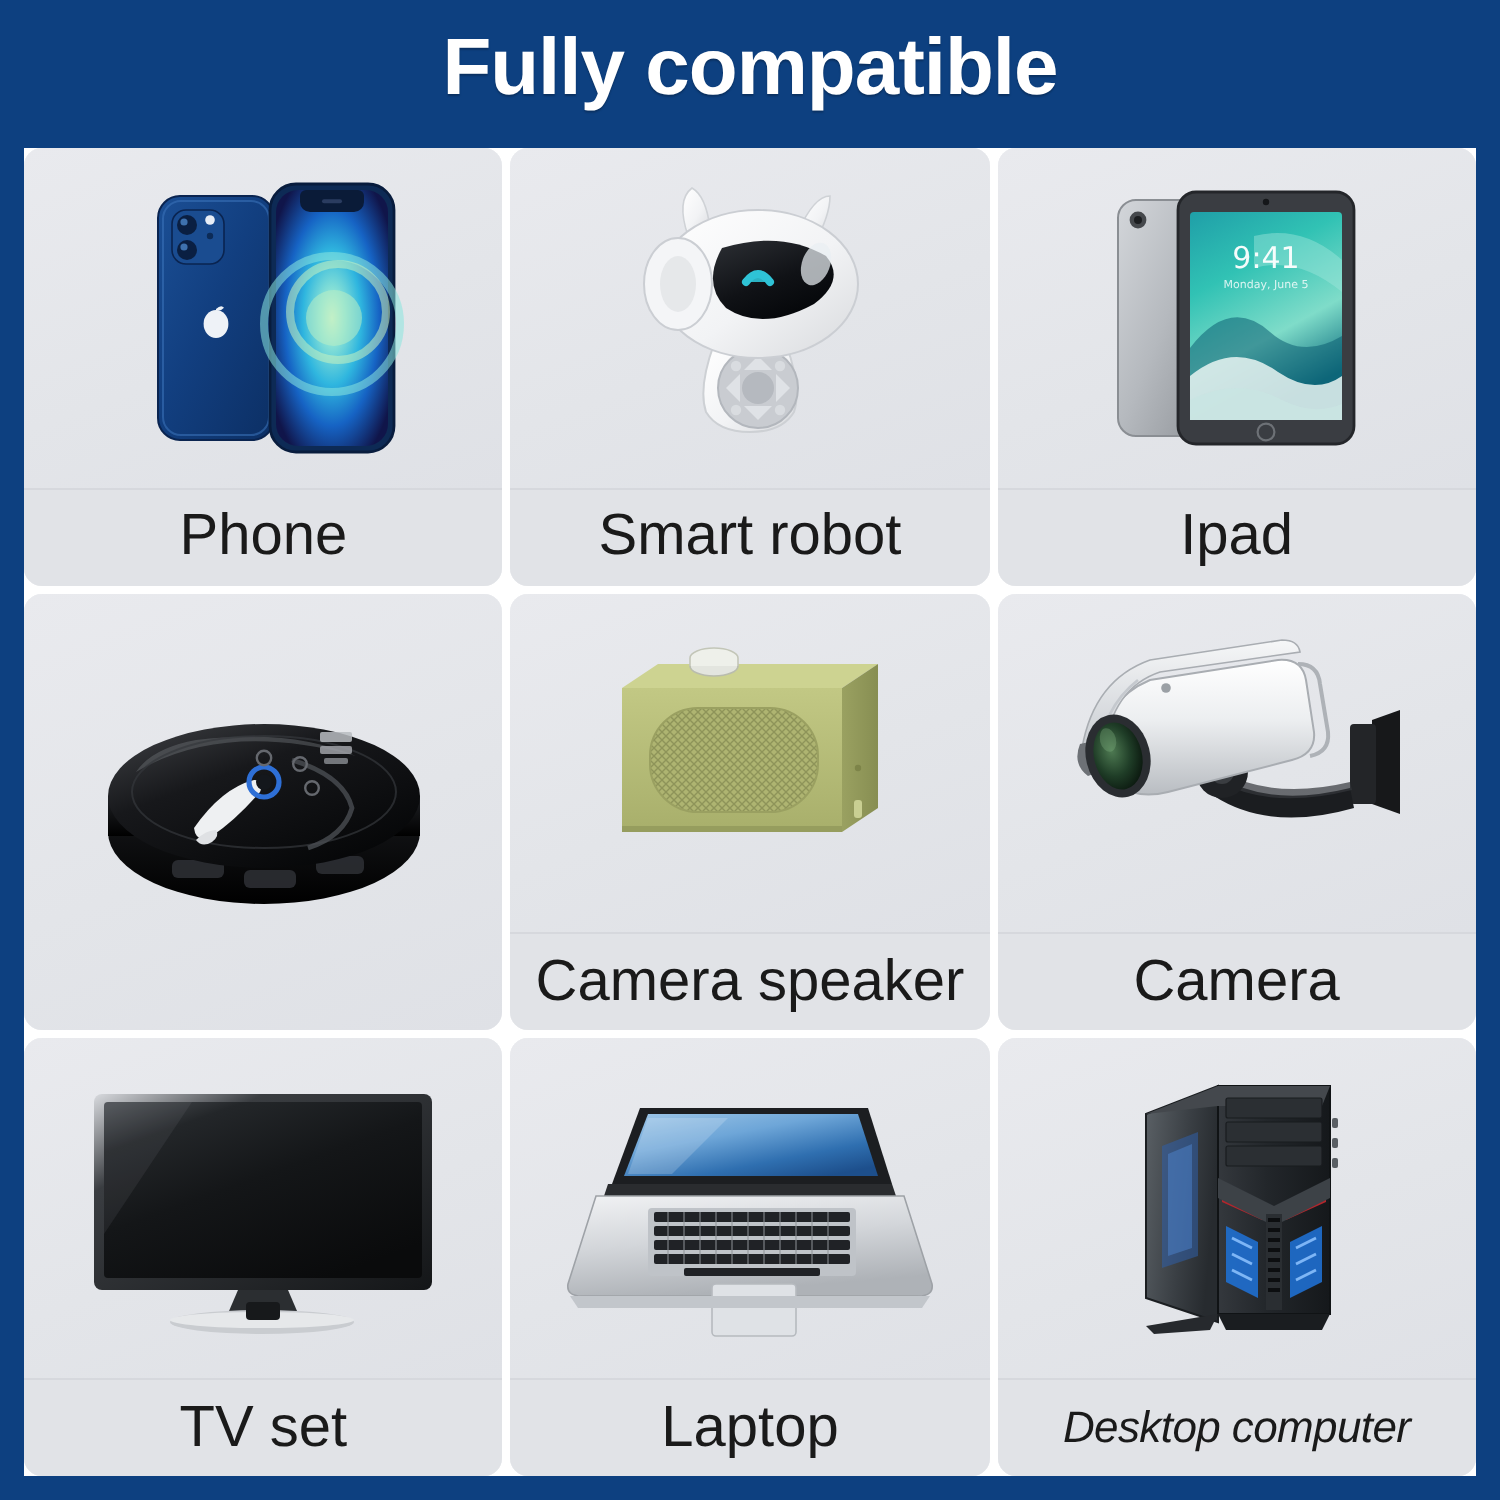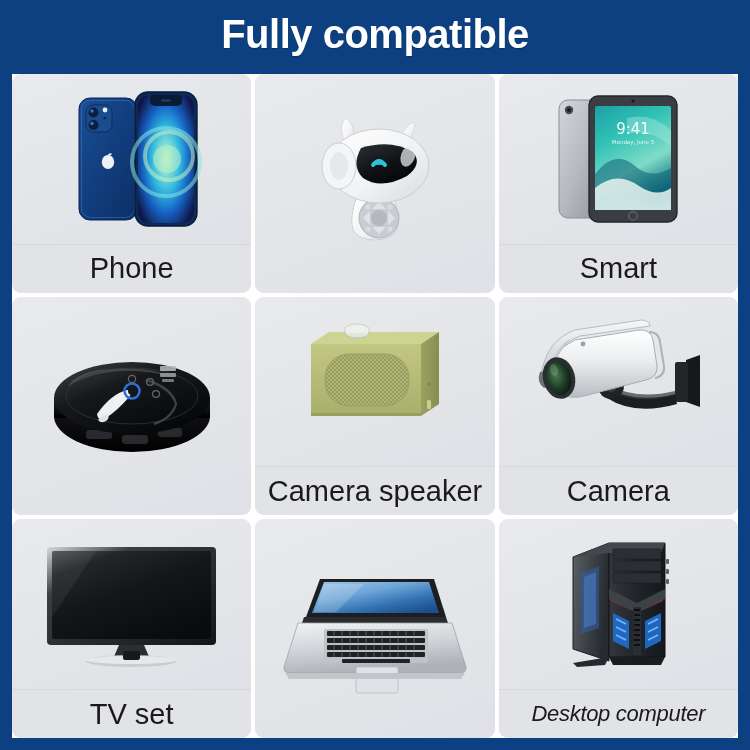--- a/index.html
+++ b/index.html
@@ -164,20 +164,21 @@
           <ellipse cx="44" cy="58" rx="17" ry="23" fill="#f4f5f7" stroke="#cbced3" stroke-width="1"></ellipse>
           <ellipse cx="44" cy="58" rx="9" ry="14" fill="#e6e8ea"></ellipse>
 
           <path d="M66 40 q30 -9 52 4 q10 12 -6 24 q-26 14 -44 2 q-12 -12 -2 -30 z" fill="url(#rbFace)"></path>
           <ellipse cx="113" cy="48" rx="7" ry="11" fill="#e9eef2" opacity=".72" transform="rotate(20 113 48)"></ellipse>
 
           <path d="M78 57 q6 -8 12 0" fill="none" stroke="#2fc3d6" stroke-width="4" stroke-linecap="round"></path>
           <path d="M84 51 l6 6 h-12 z" fill="#2fc3d6" opacity=".9"></path>
         </svg>
       </div>
+      <div class="label">Smart robot</div>
     </div>
 
     <div class="cell">
       <div class="art">
         <svg width="150" height="150" viewBox="0 0 150 150">
           <defs>
             <linearGradient id="ipBack" x1="0" y1="0" x2="1" y2="1">
               <stop offset="0" stop-color="#d3d6da"></stop>
               <stop offset="0.5" stop-color="#b5b9be"></stop>
               <stop offset="1" stop-color="#8e9297"></stop>
@@ -202,21 +203,21 @@
           <path d="M52 116 q24 -12 46 0 q16 8 30 2 v8 h-76 z" fill="#c9e4e2" opacity=".9"></path>
           <path d="M84 34 q24 -6 44 12 v16 q-22 -18 -44 -12 z" fill="#9fe7dc" opacity=".45"></path>
 
           <text x="90" y="50" font-family="DejaVu Sans, sans-serif" font-size="15" fill="#ffffff" text-anchor="middle" opacity=".95">9:41</text>
           <text x="90" y="60" font-family="DejaVu Sans, sans-serif" font-size="5.5" fill="#ffffff" text-anchor="middle" opacity=".8">Monday, June 5</text>
 
           <circle cx="90" cy="17" r="1.6" fill="#15171a"></circle>
           <circle cx="90" cy="132" r="4.2" fill="none" stroke="#6d7176" stroke-width="1.1"></circle>
         </svg>
       </div>
-      <div class="label">Smart</div>
+      <div class="label">Ipad</div>
     </div>
 
     <div class="cell">
       <div class="art">
         <svg width="180" height="140" viewBox="0 0 180 140">
           <defs>
             <linearGradient id="swTop" x1="0.1" y1="0" x2="0.9" y2="1">
               <stop offset="0" stop-color="#3b3d41"></stop>
               <stop offset="0.35" stop-color="#17181b"></stop>
               <stop offset="1" stop-color="#030405"></stop>
@@ -414,20 +415,21 @@
           </g>
           <g stroke="#8e9297" stroke-width="0.5">
             <path d="M54 72 v26 M62 72 v26 M70 72 v26 M78 72 v26 M86 72 v26 M94 72 v26 M102 72 v26 M110 72 v26 M118 72 v26 M126 72 v26 M134 72 v26"></path>
           </g>
 
           <rect x="76" y="108" width="42" height="26" rx="2" fill="#dfe2e6" stroke="#b6babf" stroke-width="0.8"></rect>
 
           <path d="M5 114 h180 l-4 6 h-172 z" fill="#c2c6cb"></path>
         </svg>
       </div>
+      <div class="label">Laptop</div>
     </div>
 
     <div class="cell">
       <div class="art">
         <svg width="150" height="150" viewBox="0 0 150 150">
           <defs>
             <linearGradient id="pcSide" x1="0" y1="0" x2="1" y2="0.3">
               <stop offset="0" stop-color="#5b6166"></stop>
               <stop offset="0.6" stop-color="#3a3f44"></stop>
               <stop offset="1" stop-color="#272b2f"></stop>

